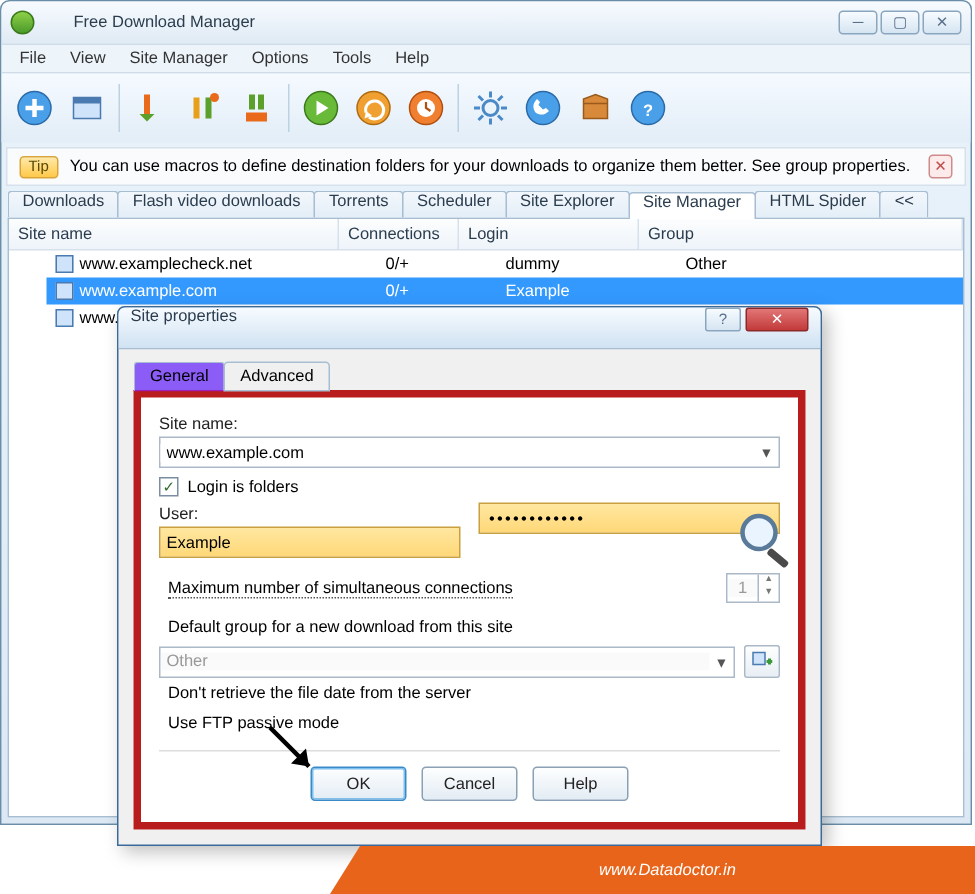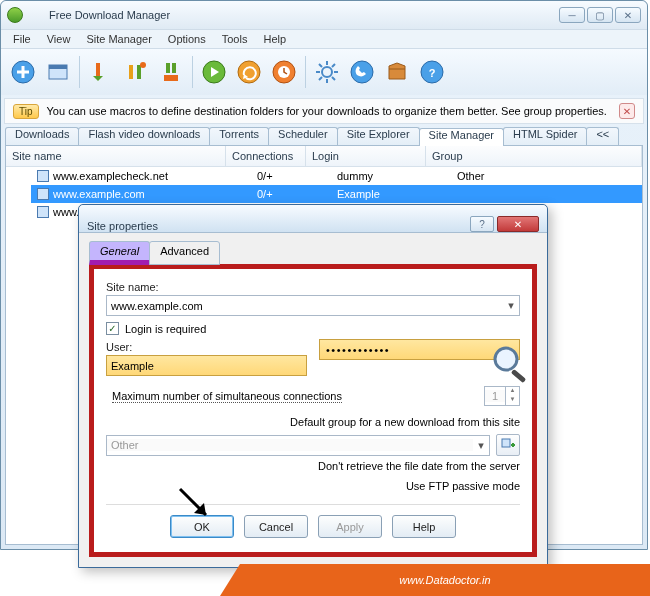--- a/index.html
+++ b/index.html
@@ -24,43 +24,43 @@
 .tab.active{background:#fff;position:relative;top:1px;padding-bottom:5px;}
 .content{background:#fff;border:1px solid #a7bdd1;margin:0 4px 4px;height:400px;}
 .cols{display:flex;border-bottom:1px solid #d6e1eb;background:linear-gradient(#fcfdfe,#eef4fa);}
 .col{padding:4px 6px;border-right:1px solid #d6e1eb;color:#2a3c4d;}
 .c1{width:220px;}.c2{width:80px;}.c3{width:120px;}.c4{flex:1;}
 .row{display:flex;align-items:center;height:18px;margin-left:25px;}
 .row.sel{background:#3399ff;color:#fff;}
 .cell{padding:0 6px;display:flex;align-items:center;}
 .fileicon{width:12px;height:12px;border:1px solid #4a7ab0;background:#cfe4fa;margin-right:4px;}
 .dialog{position:absolute;left:78px;top:204px;width:470px;border:1px solid #3a6a9a;background:#f0f0f0;box-shadow:4px 4px 12px rgba(0,0,0,0.25);border-radius:5px 5px 0 0;}
-.dlg-title{height:28px;display:flex;align-items:flex-end;padding:0 8px;background:linear-gradient(#f7fbff,#d0e2f2);border-radius:5px 5px 0 0;border-bottom:1px solid #a7bdd1;}
+.dlg-title{height:28px;display:flex;align-items:flex-start;padding:0 8px;background:linear-gradient(#f7fbff,#d0e2f2);border-radius:5px 5px 0 0;border-bottom:1px solid #a7bdd1;}
 .dlg-title .t{color:#2a3c4d;}
 .dlg-btns{margin-left:auto;display:flex;gap:3px;}
 .dlgbtn{width:24px;height:16px;border-radius:2px;display:flex;align-items:center;justify-content:center;font-size:10px;}
 .dlgbtn.help{background:linear-gradient(#f6fbff,#d6e5f2);border:1px solid #8aa6be;color:#5a7089;}
 .dlgbtn.close{width:42px;background:linear-gradient(#e27676,#c23a3a);border:1px solid #8a2a2a;color:#fff;}
 .dlg-body{padding:8px 10px 10px;}
 .dlg-tabs{display:flex;margin-bottom:-1px;}
 .dlg-tab{padding:3px 10px;border:1px solid #a7bdd1;background:#f0f0f0;border-radius:3px 3px 0 0;margin-right:-1px;}
-.dlg-tab.active{background:#c4b5fd;border-bottom:5px solid #a21caf;font-style:italic;}
+.dlg-tab.active{background:#8b5cf6;border-bottom:1px solid #a21caf;}
 .dlg-panel{border:5px solid #b91c1c;background:#fff;padding:10px 12px;}
 .field-label{color:#222;margin:2px 0 2px;}
 .combo{display:flex;align-items:center;border:1px solid #aab8c8;height:21px;background:#fff;}
 .combo input{flex:1;border:none;padding:0 4px;outline:none;}
 .combo .arrow{width:16px;text-align:center;color:#555;}
 .chk{display:flex;align-items:center;gap:6px;margin:6px 0 4px;}
 .chk .box{width:13px;height:13px;border:1px solid #7a8ea0;background:#fff;display:flex;align-items:center;justify-content:center;color:#2a6a2a;font-size:10px;}
 .up-row{display:flex;gap:12px;margin-top:2px;position:relative;}
 .up-col{flex:1;}
 .hl-input{height:21px;border:1px solid #c8a040;background:linear-gradient(#ffe7a0,#ffd878);padding:0 4px;display:flex;align-items:center;}
 .dots{letter-spacing:1.5px;padding-left:2px;}
 .mag{position:absolute;right:-12px;top:4px;width:42px;height:42px;pointer-events:none;}
-.inline-chk{display:flex;align-items:center;gap:6px;margin-top:10px;justify-content:space-between;}
+.inline-chk{display:flex;align-items:center;gap:6px;margin-top:10px;}
 .inline-chk .lbl{border-bottom:1px dotted #555;}
 .spin{margin-left:auto;display:flex;align-items:center;border:1px solid #aab8c8;height:20px;}
 .spin input{width:20px;border:none;text-align:center;outline:none;color:#999;}
 .spin .ar{width:14px;display:flex;flex-direction:column;}
 .spin .ar div{height:9px;border-left:1px solid #aab8c8;font-size:6px;text-align:center;color:#777;}
 .grp-row{display:flex;align-items:center;gap:6px;margin-top:6px;}
 .combo.dis input{color:#999;}
 .iconbtn{width:24px;height:22px;border:1px solid #aab8c8;background:linear-gradient(#fefefe,#e8eef5);border-radius:2px;display:flex;align-items:center;justify-content:center;}
 .dlg-footer{display:flex;gap:10px;justify-content:center;padding:10px 0 4px;border-top:1px solid #ddd;margin-top:12px;position:relative;}
 .btn{width:64px;height:23px;border:1px solid #8aa0b5;background:linear-gradient(#fdfefe,#e3ecf4);border-radius:3px;color:#222;}
@@ -249,21 +249,21 @@
       <div class="dlg-tab">Advanced</div>
     </div>
     <div class="dlg-panel">
       <div class="field-label">Site name:</div>
       <div class="combo">
         <input value="www.example.com" style="">
         <div class="arrow">▾</div>
       </div>
       <div class="chk">
         <div class="box">✓</div>
-        <span>Login is required</span>
+        <span>Login is folders</span>
       </div>
       <div class="up-row">
         <div class="up-col">
           <div class="field-label">User:</div>
           <div class="hl-input">
               <span>Example</span>
             </div>
         </div>
         <div class="up-col">
           <div class="hl-input">
@@ -310,21 +310,20 @@
         <div class="box"></div>
         <span>Use FTP passive mode</span>
       </div>
       <div class="dlg-footer">
         <svg class="okarrow" viewBox="0 0 44 44">
             <path d="M6 6 L32 32" stroke="#000" stroke-width="3"></path>
             <path d="M32 32 L20 30 L30 20 Z" fill="#000"></path>
           </svg>
         <button class="btn default">OK</button>
         <button class="btn">Cancel</button>
-        <button class="btn disabled">Apply</button>
         <button class="btn">Help</button>
       </div>
     </div>
   </div>
 </div>
 
 <div class="footer-strip">
     <span>www.Datadoctor.in</span>
   </div>
 

